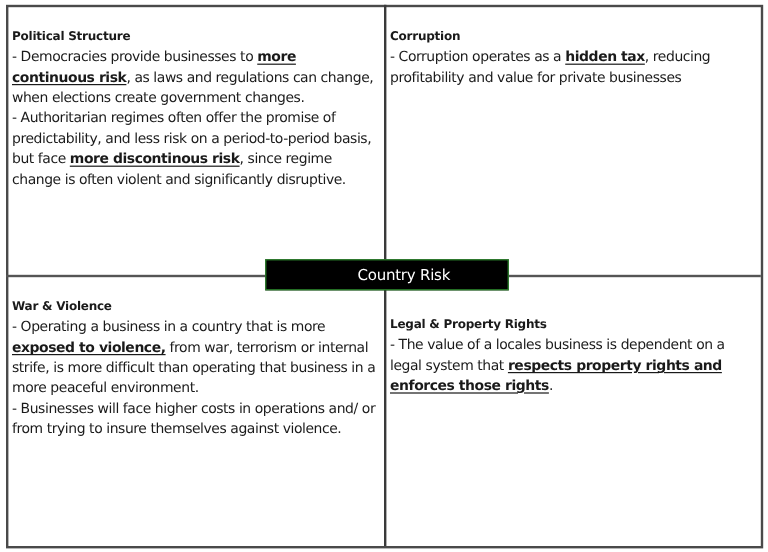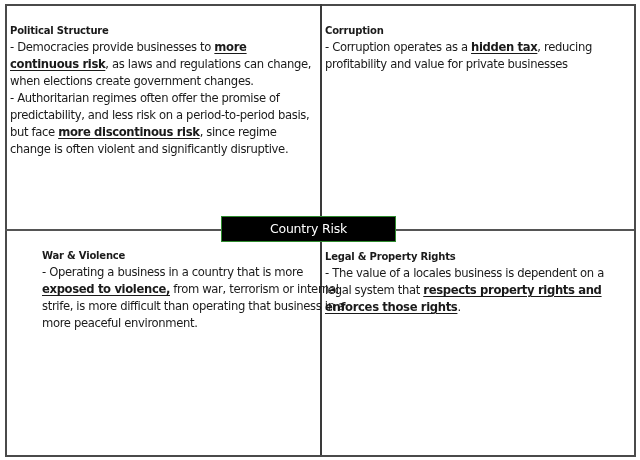--- a/index.html
+++ b/index.html
@@ -7,26 +7,26 @@
            font-family: "DejaVu Sans", "Liberation Sans", sans-serif; color: #1a1a1a; }
     .frame { position: absolute; left: 5px; top: 4px; width: 627px; height: 449px;
              border: 2px solid #4a4a4a; box-sizing: content-box; }
     .vline { position: absolute; left: 320px; top: 4px; width: 2px; height: 451px; background: #3a3a3a; }
     .hline { position: absolute; left: 5px; top: 229px; width: 629px; height: 1.5px; background: #555; }
     .quad { position: absolute; font-size: 11.6px; line-height: 17px; letter-spacing: -0.35px; }
     .quad h3 { margin: 0; font-size: 10px; font-weight: bold; line-height: 17px; letter-spacing: -0.2px; }
     .quad p { margin: 0; }
     .q-tl { left: 10px; top: 22px; width: 308px; }
     .q-tr { left: 325px; top: 22px; width: 308px; }
-    .q-bl { left: 10px; top: 247px; width: 308px; margin-left: 32px; }
-    .q-br { left: 325px; top: 248px; width: 308px; }
+    .q-bl { left: 10px; top: 247px; width: 308px; }
+    .q-br { left: 325px; top: 262px; width: 308px; }
     u { text-decoration: underline; text-underline-offset: 2px; font-weight: bold; }
     .label-box { position: absolute; left: 221px; top: 216px; width: 173px; height: 24px;
                  background: #000; border: 1.5px solid #2e8b2e; color: #fff;
-                 font-size: 12.5px; line-height: 24px; text-align: center; letter-spacing: -0.2px; }
+                 font-size: 12.5px; line-height: 24px; text-align: center; letter-spacing: -0.2px; padding-left: 28px; }
   </style>
 </head>
 <body>
 
 <div class="frame"></div>
 <div class="vline"></div>
 <div class="hline"></div>
 
 <div class="quad q-tl">
   <h3>Political Structure</h3>
@@ -35,20 +35,21 @@
 </div>
 
 <div class="quad q-tr">
   <h3>Corruption</h3>
   <p><span>- Corruption operates as a </span><u>hidden tax</u><span>, reducing profitability and value for private businesses</span></p>
 </div>
 
 <div class="quad q-bl">
   <h3>War &amp; Violence</h3>
   <p><span>- Operating a business in a country that is more </span><u>exposed to violence,</u><span> from war, terrorism or internal strife, is more difficult than operating that business in a more peaceful environment.</span></p>
+  <p><span>- Businesses will face higher costs in operations and/ or from trying to insure themselves against violence.</span></p>
 </div>
 
 <div class="quad q-br">
   <h3>Legal &amp; Property Rights</h3>
   <p><span>- The value of a locales business is dependent on a legal system that </span><u>respects property rights and enforces those rights</u><span>.</span></p>
 </div>
 
 <div class="label-box">Country Risk</div>
 
 </body></html>

